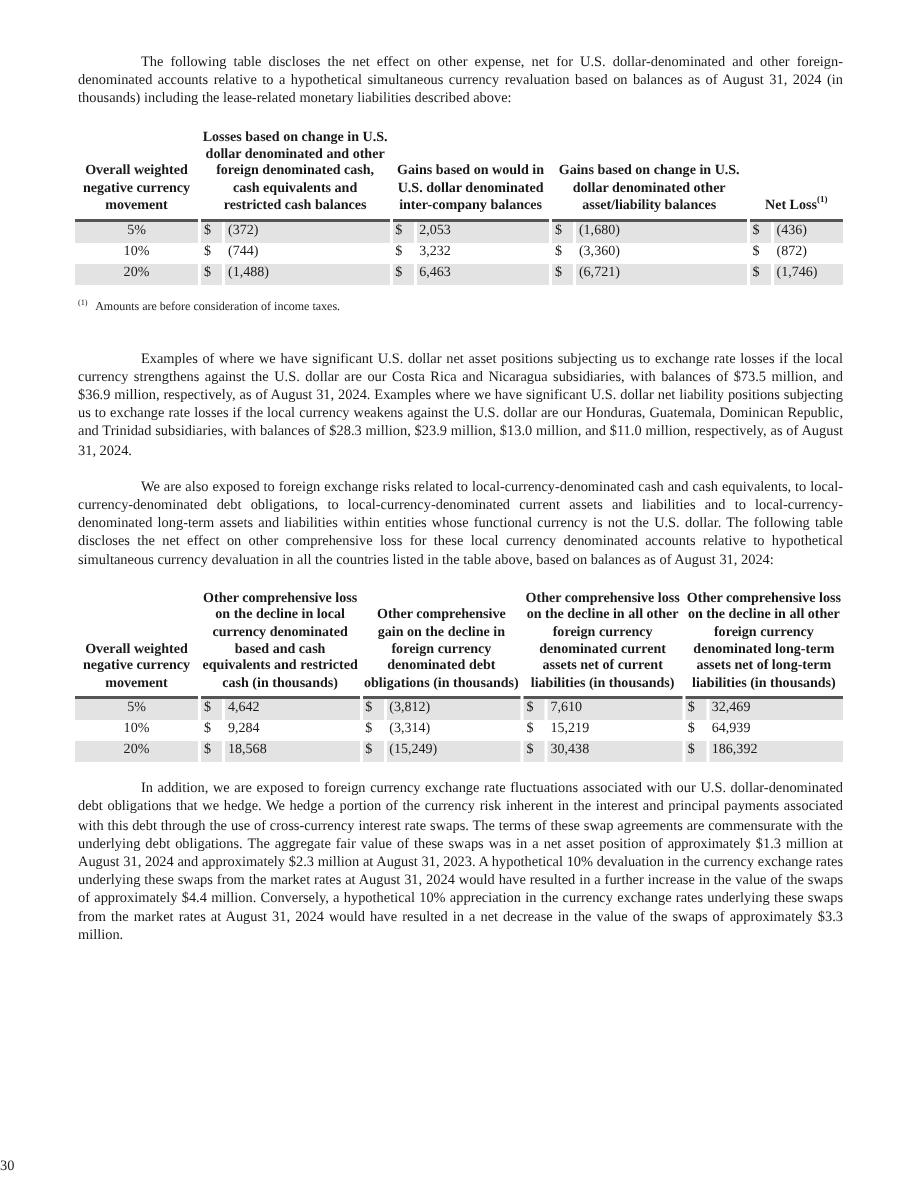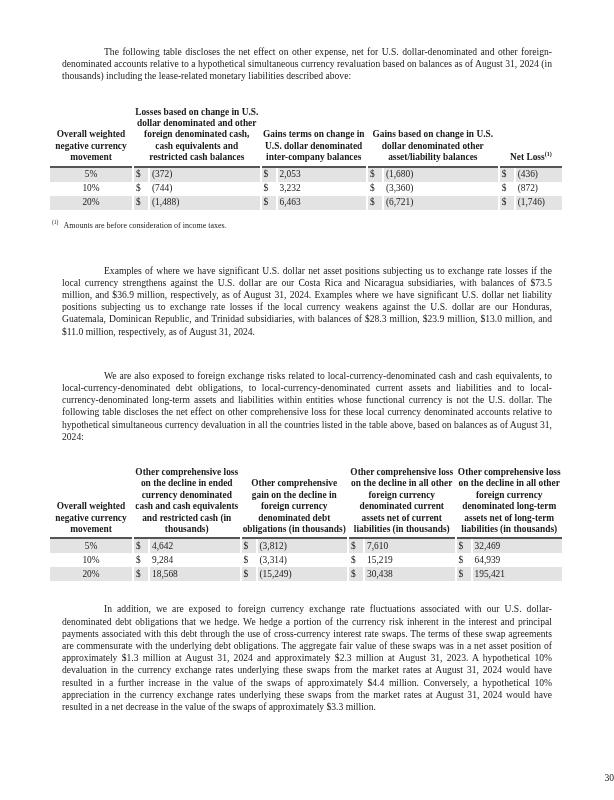--- a/index.html
+++ b/index.html
@@ -2,54 +2,54 @@
 <html><head>
 <meta charset="utf-8">
 <style>
   html, body { margin: 0; padding: 0; background: #ffffff; }
   body {
     width: 614px; height: 800px; position: relative; overflow: hidden;
     font-family: "Liberation Serif", "DejaVu Serif", serif;
     color: #1a1a1a;
   }
   .page { position: absolute; left: 52px; top: 34px; width: 510px; font-size: 9.6px; line-height: 12.2px; }
-  p.para { margin: 10px; text-align: justify; text-indent: 42px; }
+  p.para { margin: 0; text-align: justify; text-indent: 42px; }
   .gap-m { height: 12px; }
 
   table.fin { border-collapse: separate; border-spacing: 2px 0; width: 516px; margin-left: -4px; font-size: 9.4px; line-height: 11.4px; }
   table.fin th {
     font-weight: bold; text-align: center; vertical-align: bottom;
     padding: 0 1px 2px 1px; border-bottom: 2px solid #555; margin-top: 40px;
   }
   table.fin td { padding: 0 2px; height: 14px; }
   table.fin tr.shade td { background: #e3e3e3; }
   td.mv { text-align: center; }
   td.dl { text-align: left; width: 10px; }
   td.nm { text-align: left; }
   sup.fn { font-size: 6px; vertical-align: super; line-height: 0; }
   .footnote { font-size: 8px; margin-top: 6px; }
   .footnote sup { font-size: 5.5px; margin-right: 5px; }
-  .pagenum { position: absolute; left: 0; width: 614px; top: 772px; text-align: right; font-size: 9.6px; }
+  .pagenum { position: absolute; left: 0; width: 614px; top: 772px; text-align: left; font-size: 9.6px; }
 </style>
 </head>
 <body>
 
 <div class="page">
 
   <div style="height:2px"></div>
   <p class="para">The following table discloses the net effect on other expense, net for U.S. dollar-denominated and other foreign-denominated accounts relative to a hypothetical simultaneous currency revaluation based on balances as of August 31, 2024 (in thousands) including the lease-related monetary liabilities described above:</p>
 
   <div style="height:14px"></div>
 
   <table class="fin">
     <thead>
       <tr>
         <th style="width:80px">Overall weighted negative currency movement</th>
         <th colspan="2" style="width:118px">Losses based on change in U.S. dollar denominated and other foreign denominated cash, cash equivalents and restricted cash balances</th>
-        <th colspan="2" style="width:98px">Gains terms on change in U.S. dollar denominated inter-company balances</th>
+        <th colspan="2" style="width:98px">Gains based on would in U.S. dollar denominated inter-company balances</th>
         <th colspan="2" style="width:122px">Gains based on change in U.S. dollar denominated other asset/liability balances</th>
         <th colspan="2" style="width:58px"><span>Net Loss</span><sup class="fn">(1)</sup></th>
       </tr>
     </thead>
     <tbody>
       <tr class="shade">
         <td class="mv">5%</td>
         <td class="dl">$</td>
         <td class="nm">(372)</td>
         <td class="dl">$</td>
@@ -95,21 +95,21 @@
 
   <div class="gap-m"></div>
   <p class="para">We are also exposed to foreign exchange risks related to local-currency-denominated cash and cash equivalents, to local-currency-denominated debt obligations, to local-currency-denominated current assets and liabilities and to local-currency-denominated long-term assets and liabilities within entities whose functional currency is not the U.S. dollar. The following table discloses the net effect on other comprehensive loss for these local currency denominated accounts relative to hypothetical simultaneous currency devaluation in all the countries listed in the table above, based on balances as of August 31, 2024:</p>
 
   <div style="height:14px"></div>
 
   <table class="fin">
     <thead>
       <tr>
         <th style="width:80px">Overall weighted negative currency movement</th>
-        <th colspan="2" style="width:96px">Other comprehensive loss on the decline in ended currency denominated cash and cash equivalents and restricted cash (in thousands)</th>
+        <th colspan="2" style="width:96px">Other comprehensive loss on the decline in local currency denominated based and cash equivalents and restricted cash (in thousands)</th>
         <th colspan="2" style="width:96px">Other comprehensive gain on the decline in foreign currency denominated debt obligations (in thousands)</th>
         <th colspan="2" style="width:96px">Other comprehensive loss on the decline in all other foreign currency denominated current assets net of current liabilities (in thousands)</th>
         <th colspan="2" style="width:96px">Other comprehensive loss on the decline in all other foreign currency denominated long-term assets net of long-term liabilities (in thousands)</th>
       </tr>
     </thead>
     <tbody>
       <tr class="shade">
         <td class="mv">5%</td>
         <td class="dl">$</td>
         <td class="nm">4,642</td>
@@ -133,21 +133,21 @@
       </tr>
       <tr class="shade">
         <td class="mv">20%</td>
         <td class="dl">$</td>
         <td class="nm">18,568</td>
         <td class="dl">$</td>
         <td class="nm">(15,249)</td>
         <td class="dl">$</td>
         <td class="nm">30,438</td>
         <td class="dl">$</td>
-        <td class="nm">195,421</td>
+        <td class="nm">186,392</td>
       </tr>
     </tbody>
   </table>
 
   <div style="height:12px"></div>
   <p class="para">In addition, we are exposed to foreign currency exchange rate fluctuations associated with our U.S. dollar-denominated debt obligations that we hedge. We hedge a portion of the currency risk inherent in the interest and principal payments associated with this debt through the use of cross-currency interest rate swaps. The terms of these swap agreements are commensurate with the underlying debt obligations. The aggregate fair value of these swaps was in a net asset position of approximately $1.3 million at August 31, 2024 and approximately $2.3 million at August 31, 2023. A hypothetical 10% devaluation in the currency exchange rates underlying these swaps from the market rates at August 31, 2024 would have resulted in a further increase in the value of the swaps of approximately $4.4 million. Conversely, a hypothetical 10% appreciation in the currency exchange rates underlying these swaps from the market rates at August 31, 2024 would have resulted in a net decrease in the value of the swaps of approximately $3.3 million.</p>
 </div>
 
 <div class="pagenum">30</div>
 

